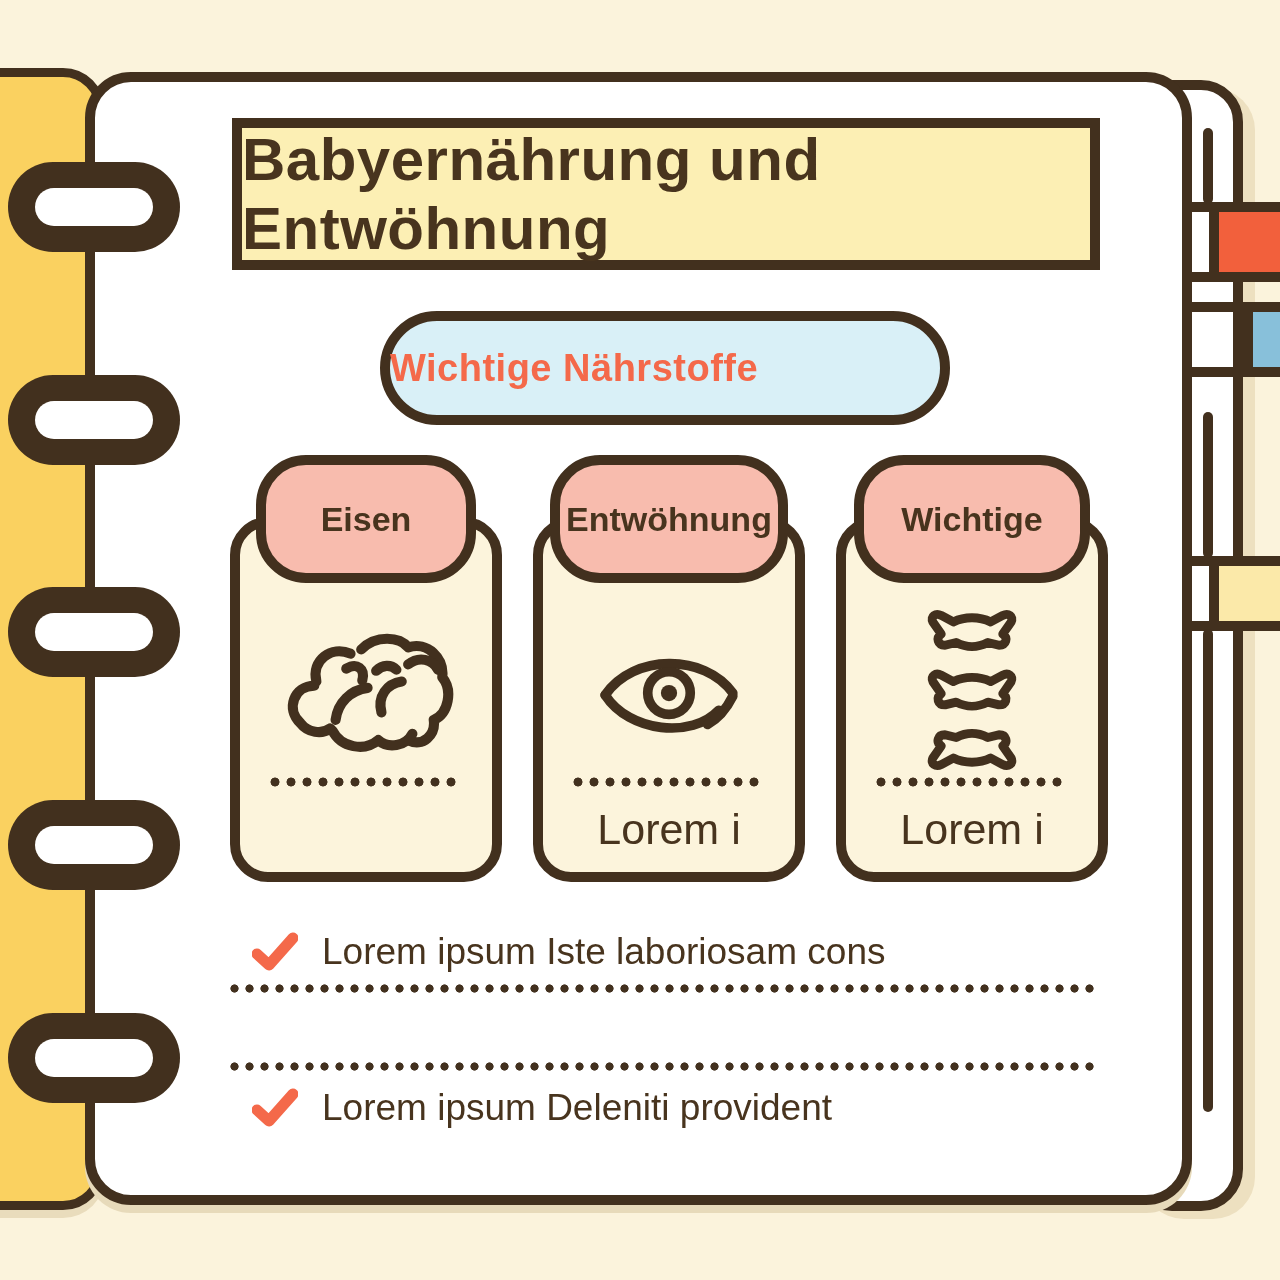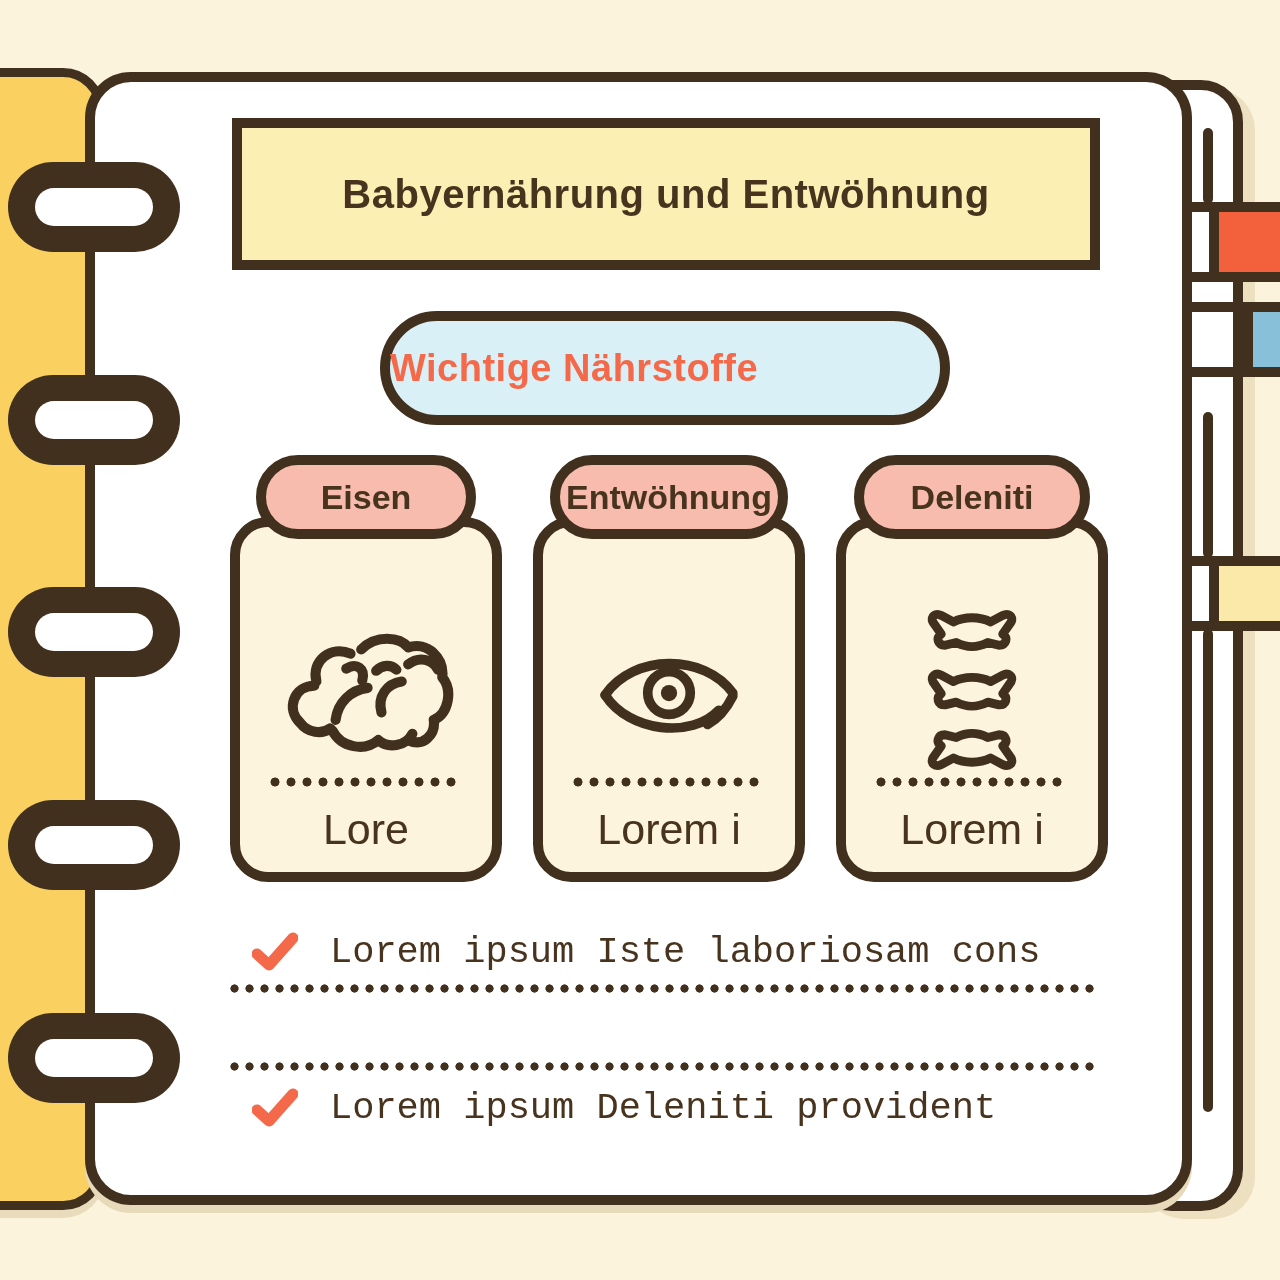--- a/index.html
+++ b/index.html
@@ -68,21 +68,21 @@
 
   
   .title-banner{
     position:absolute; left:232px; top:118px; width:868px; height:152px;
     background:var(--banner-yellow,#FCEFB4);
     border:10px solid var(--outline-brown,#42301E);
     display:flex; align-items:center; justify-content:center;
     z-index:5;
   }
   .title-banner span{
-    font-size:40px; font-weight:bold; color:var(--text-brown,#46321B); letter-spacing:.5px;
+    font-size:60px; font-weight:bold; color:var(--text-brown,#46321B); letter-spacing:.5px;
   }
 
   
   .subtitle-pill{
     position:absolute; left:380px; top:311px; width:570px; height:114px;
     background:var(--pill-blue,#D9F0F7);
     border:10px solid var(--outline-brown,#42301E);
     border-radius:57px;
     display:flex; align-items:center; 
     z-index:5;
@@ -93,21 +93,21 @@
 
   
   .card{ position:absolute; top:455px; width:272px; height:427px; z-index:5; }
   .card-body{
     position:absolute; left:0; top:62px; width:272px; height:365px;
     background:var(--card-cream,#FCF4DC);
     border:10px solid var(--outline-brown,#42301E);
     border-radius:38px;
   }
   .card-pill{
-    position:absolute; top:0; height:84px;
+    position:absolute; top:0; height:128px;
     background:var(--header-pink,#F8BCAE);
     border:10px solid var(--outline-brown,#42301E);
     border-radius:50px;
     display:flex; align-items:center; justify-content:center;
     z-index:6;
   }
   .card-pill span{ font-size:34px; font-weight:bold; color:var(--text-brown,#46321B); }
   .icon-box{
     position:absolute; left:0; top:68px; width:100%; height:190px;
     display:flex; align-items:center; justify-content:center;
@@ -123,21 +123,21 @@
   }
   svg.stroke-icon path, svg.stroke-icon circle.iris{
     fill:none; stroke:var(--outline-brown,#42301E); stroke-width:9.5;
     stroke-linecap:round; stroke-linejoin:round;
   }
   svg.stroke-icon circle.pupil{ fill:var(--outline-brown,#42301E); }
 
   
   .checklist-item{
     position:absolute; left:252px; height:52px;
-    display:flex; align-items:center; gap:32px; z-index:5;font-family:Liberation Mono, monospace;
+    display:flex; align-items:center; gap:24px; z-index:5;
   }
   .checklist-item .label{ font-size:37px; color:var(--text-brown,#4A3520); }
   .check-icon path{ fill:none; stroke:var(--accent-orange,#F4694A); stroke-width:11; stroke-linecap:round; stroke-linejoin:round; }
   .dotted-separator{
     position:absolute; left:230px; width:868px; height:9px; z-index:5;
     background-image:radial-gradient(circle at 4.5px 4.5px, var(--outline-brown,#42301E) 3.8px, transparent 4.4px);
     background-size:15px 9px; background-repeat:repeat-x;
   }
 </style>
 </head>
@@ -196,21 +196,20 @@
           <path d="M34,66 C15,66 7,88 21,101 C28,110 41,112 49,106"></path>
           <path d="M51,108 C59,124 81,128 94,117 C103,125 120,123 126,111"></path>
           <path d="M64,50 C74,44 82,50 79,61"></path>
           <path d="M54,98 C56,82 68,70 84,68"></path>
           <path d="M116,62 C102,64 93,76 97,91"></path>
           <path d="M122,46 C132,38 145,41 150,51"></path>
           <path d="M92,52 C98,46 106,46 111,51"></path>
         </svg>
       </div>
       <div class="dotted-divider"></div>
-      <div class="card-caption">Lore</div>
     </div>
     <div class="card-pill" style="left:26px;width:220px">
       <span>Eisen</span>
     </div>
   </div>
 
   <div class="card" style="left:533px">
     <div class="card-body">
       <div class="icon-box">
         <svg class="stroke-icon" width="152" height="102" viewBox="0 0 150 100">
@@ -241,21 +240,21 @@
           </g>
           <g transform="translate(0,172) scale(1,-1)">
             <path d="M32,24 L23,11 C20,5 26,1 32,4 L45,11 C57,5 73,5 85,11 L98,4 C104,1 110,5 107,11 L98,24 C104,28 102,36 94,36 L82,33 C70,39 60,39 48,33 L36,36 C28,36 26,28 32,24 Z"></path>
           </g>
         </svg>
       </div>
       <div class="dotted-divider"></div>
       <div class="card-caption">Lorem i</div>
     </div>
     <div class="card-pill" style="left:18px;width:236px">
-      <span>Deleniti</span>
+      <span>Wichtige</span>
     </div>
   </div>
 
   <div class="checklist-item" style="top:926px">
     <svg class="check-icon" width="46" height="42" viewBox="0 0 46 42">
         <path d="M5,23 L17,34 L41,7"></path>
       </svg>
     <span class="label">Lorem ipsum Iste laboriosam cons</span>
   </div>
   <div class="dotted-separator" style="top:984px"></div>

